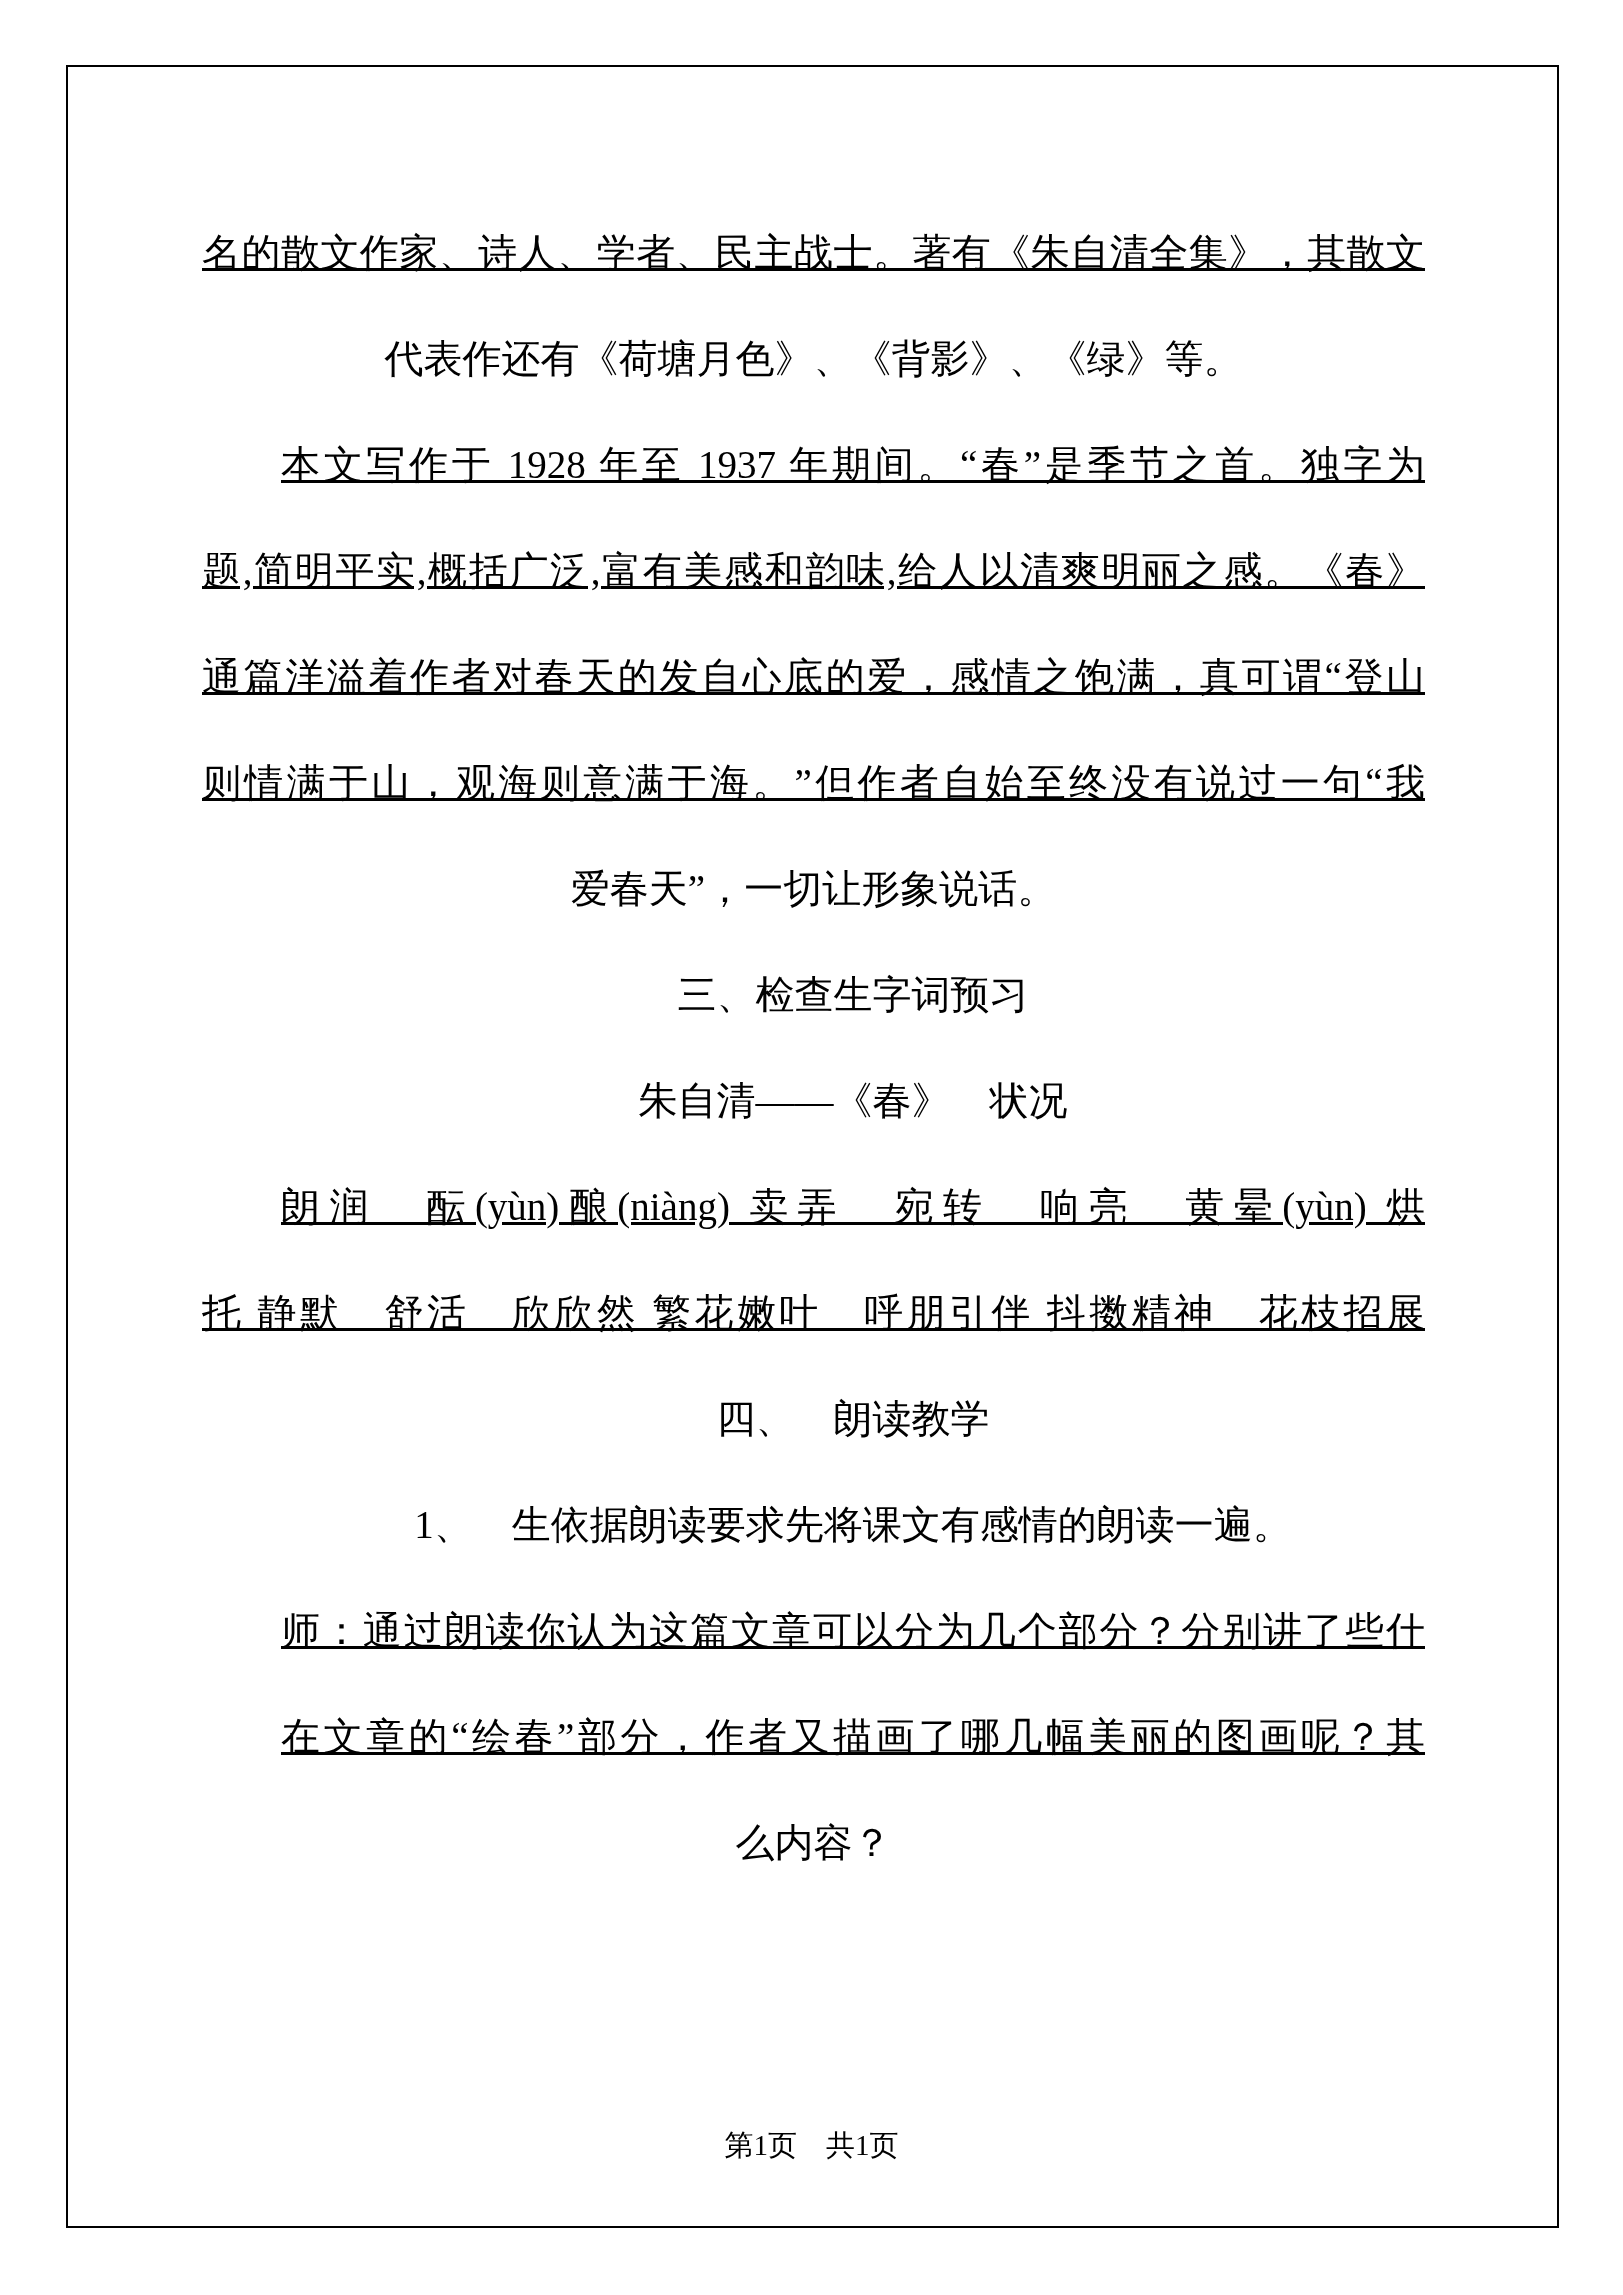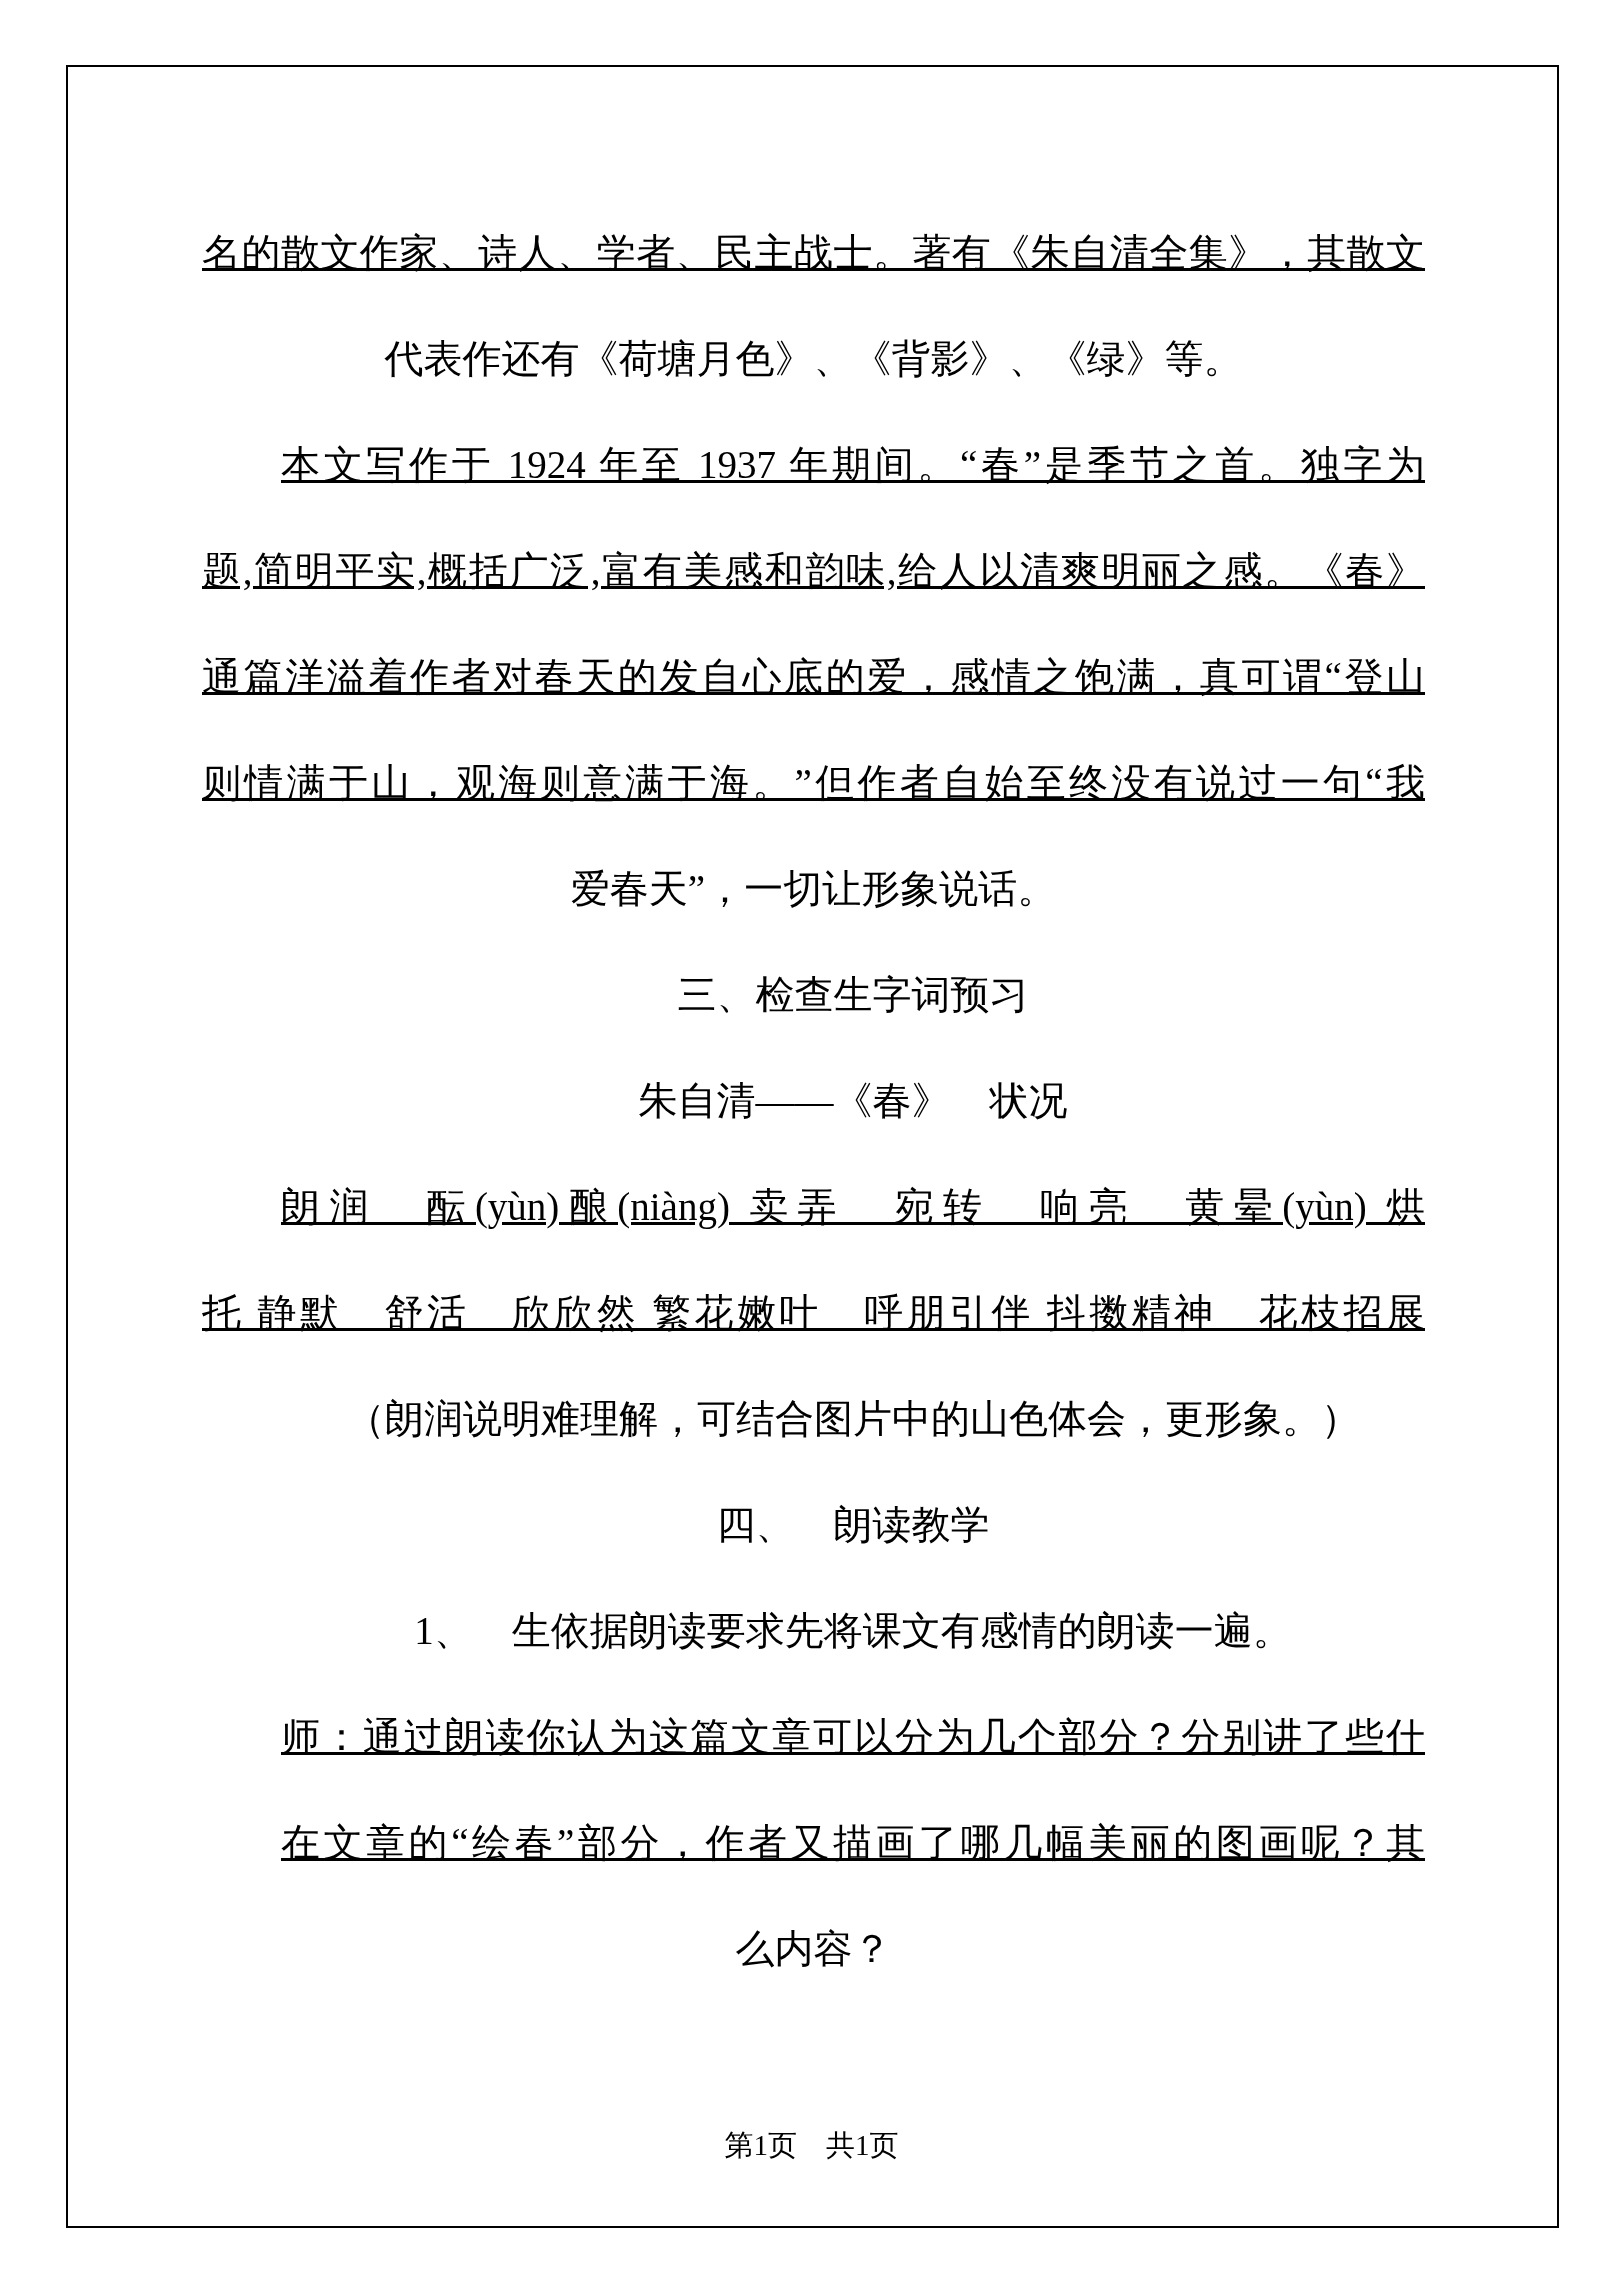--- a/index.html
+++ b/index.html
@@ -60,30 +60,29 @@
 </head>
 <body>
 
 <div class="page">
 
   <div class="frame"></div>
 
   <div class="content">
     <div class="line full">名的散文作家、诗人、学者、民主战士。著有《朱自清全集》，其散文</div>
     <div class="line">代表作还有《荷塘月色》、《背影》、《绿》等。</div>
-    <div class="line full indent">本文写作于 1924 年至 1937 年期间。“春”是季节之首。独字为</div>
+    <div class="line full indent">本文写作于 1928 年至 1937 年期间。“春”是季节之首。独字为</div>
     <div class="line full">题,简明平实,概括广泛,富有美感和韵味,给人以清爽明丽之感。《春》</div>
     <div class="line full">通篇洋溢着作者对春天的发自心底的爱，感情之饱满，真可谓“登山</div>
     <div class="line full">则情满于山，观海则意满于海。”但作者自始至终没有说过一句“我</div>
     <div class="line">爱春天”，一切让形象说话。</div>
     <div class="line indent">三、检查生字词预习</div>
     <div class="line indent">朱自清——《春》　状况</div>
     <div class="line full indent">朗润　酝(yùn)酿(niàng) 卖弄　宛转　响亮　黄晕(yùn) 烘</div>
     <div class="line full">托 静默　舒活　欣欣然 繁花嫩叶　呼朋引伴 抖擞精神　花枝招展</div>
-    <div class="line indent">（朗润说明难理解，可结合图片中的山色体会，更形象。）</div>
     <div class="line indent">四、　朗读教学</div>
     <div class="line indent">1、　生依据朗读要求先将课文有感情的朗读一遍。</div>
     <div class="line full indent">师：通过朗读你认为这篇文章可以分为几个部分？分别讲了些什</div>
     <div class="line full indent">在文章的“绘春”部分，作者又描画了哪几幅美丽的图画呢？其</div>
     <div class="line">么内容？</div>
   </div>
 
   <div class="footer">第1页　共1页</div>
 
 </div>

